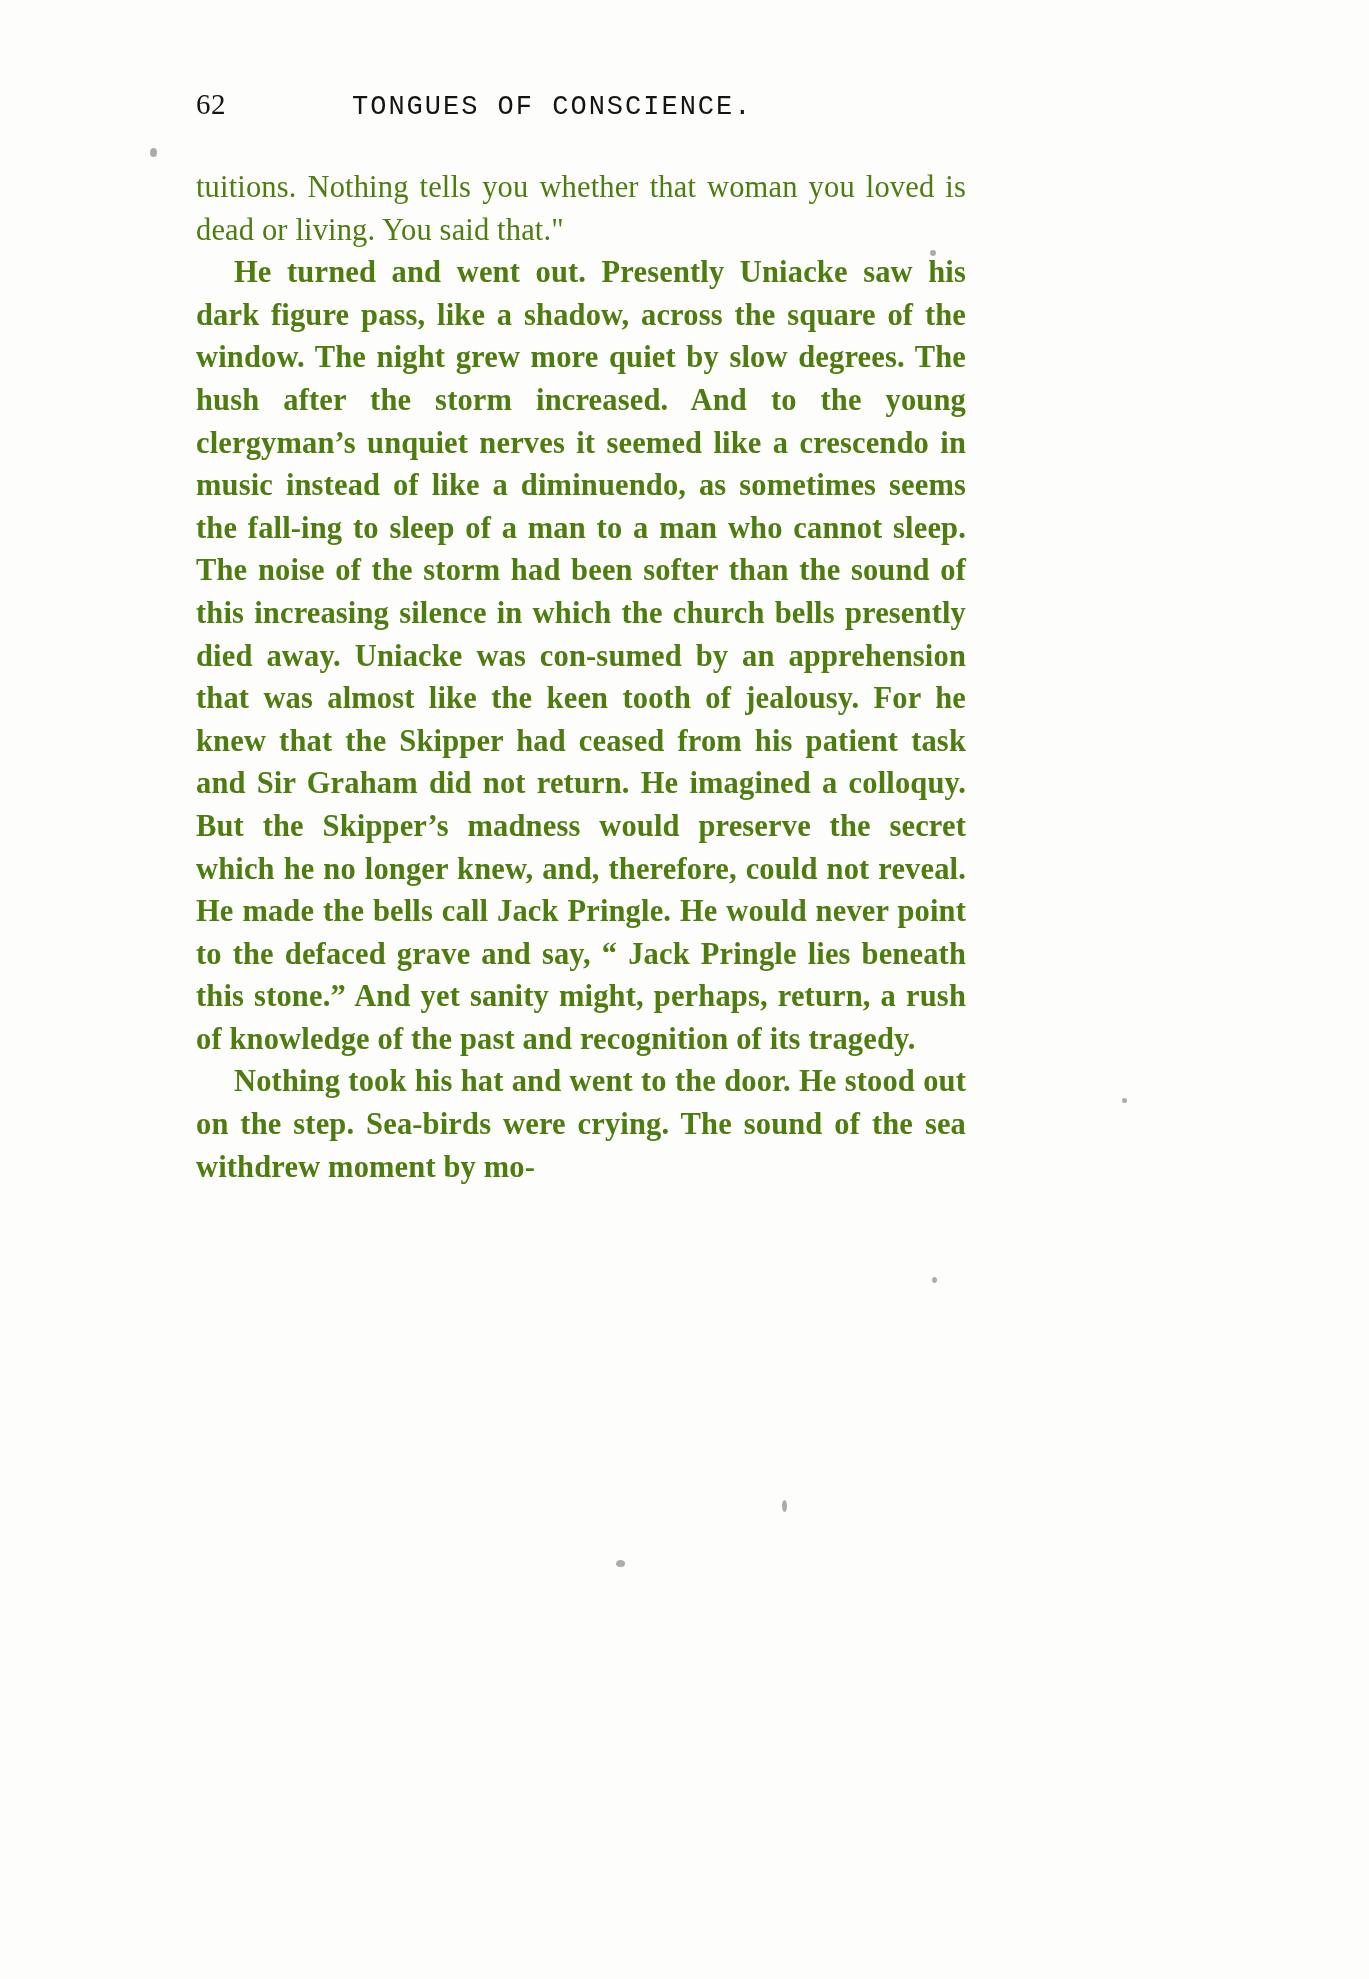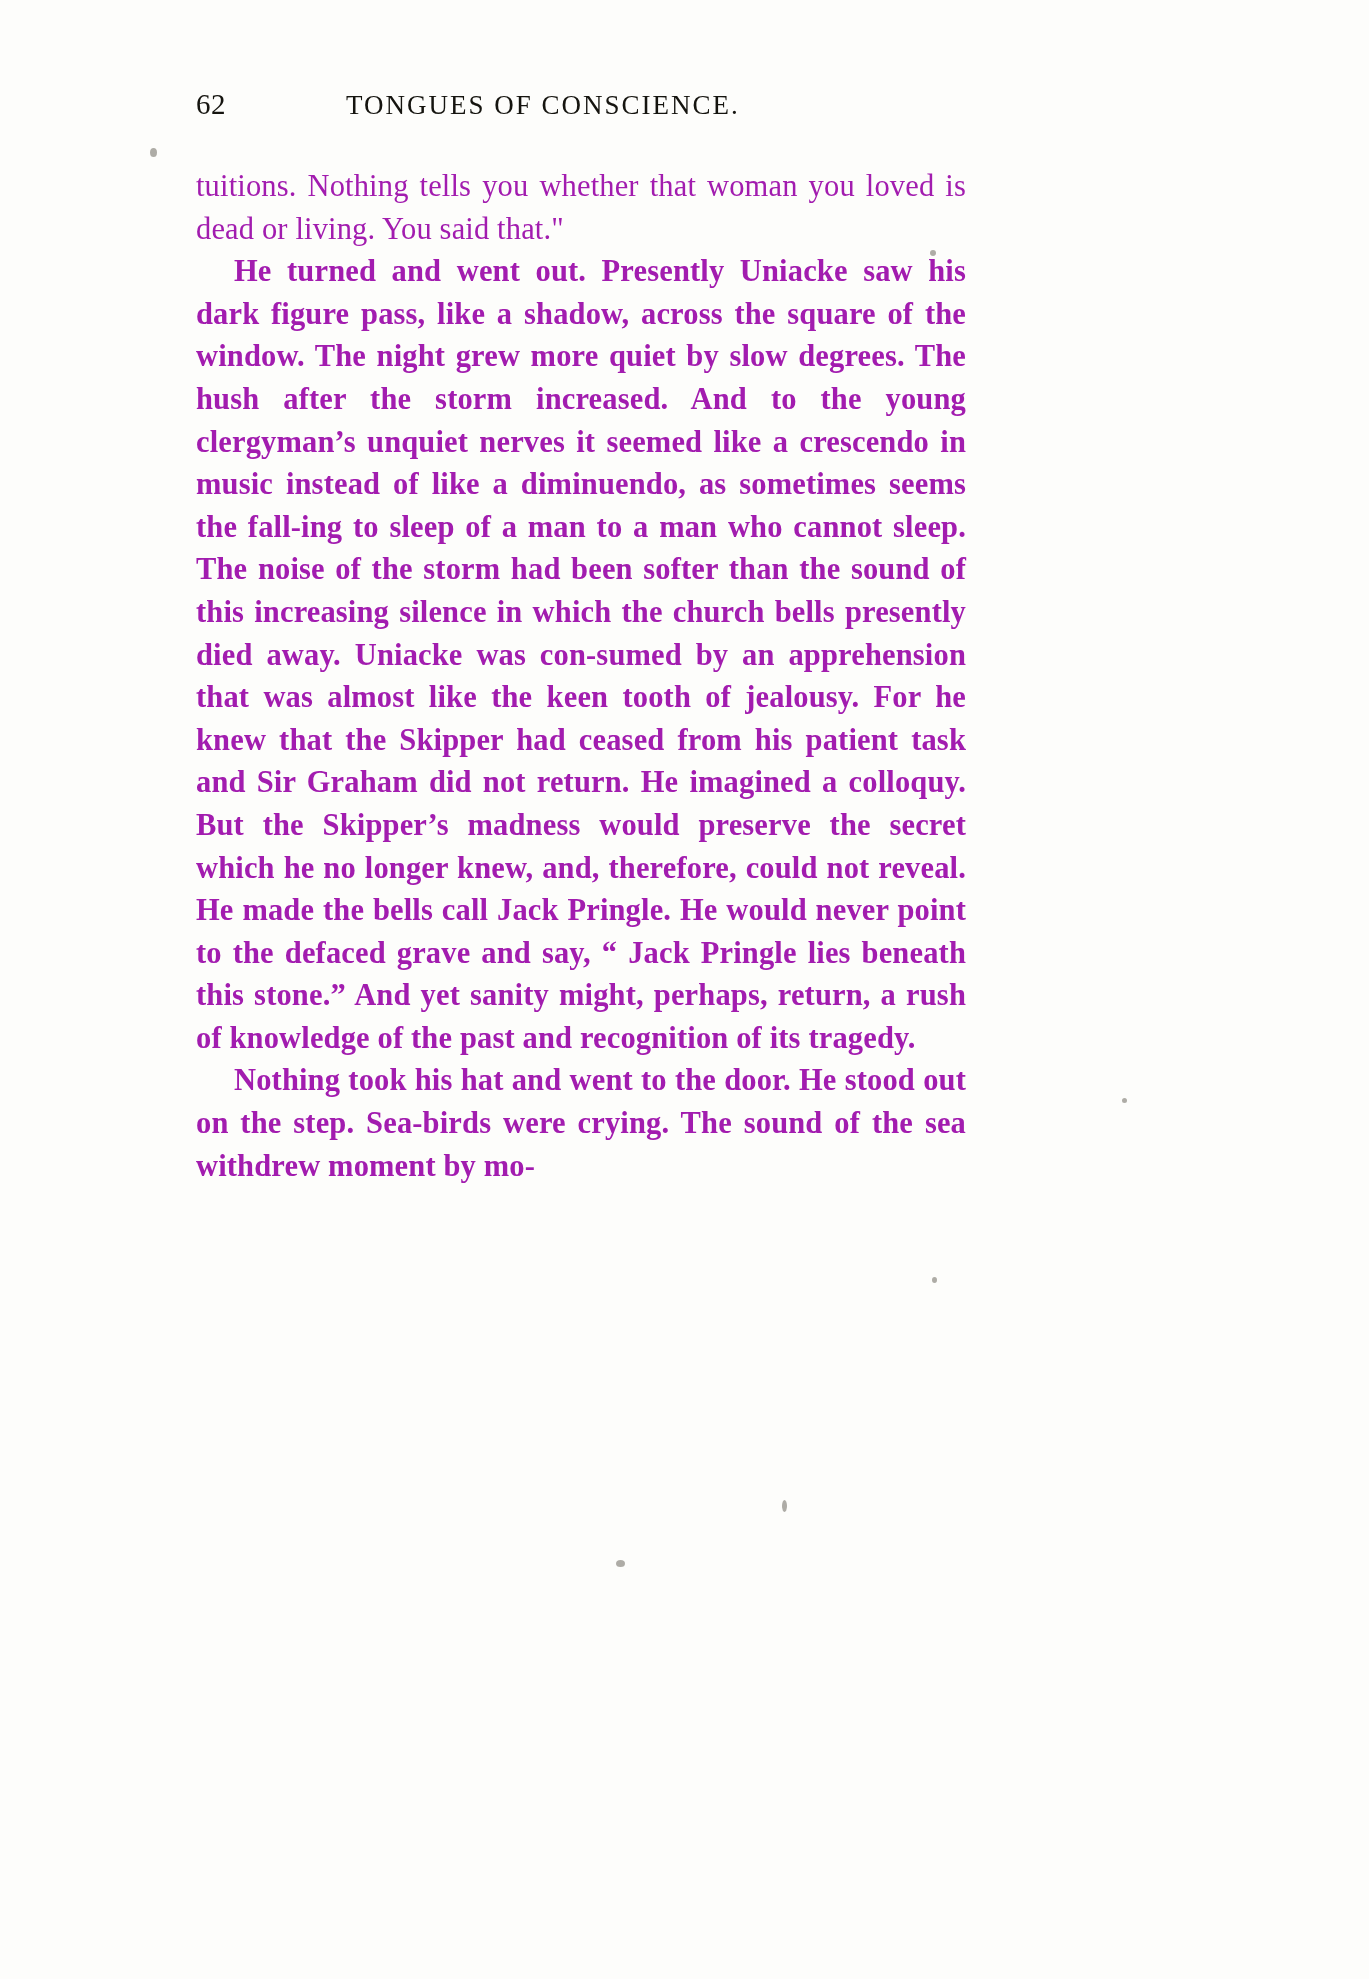--- a/index.html
+++ b/index.html
@@ -23,39 +23,41 @@
   .page-inner {
     position: absolute;
     left: 196px;
     top: 88px;
     width: 770px;
   }
   .running-head {
     display: flex;
     align-items: baseline;
     margin-bottom: 44px;
+    gap: 6px;
   }
   .folio {
     font-size: 29px;
     letter-spacing: 0.5px;
     color: #15140f;
     width: 150px;
     flex: 0 0 150px;
   }
   .head-title {
     font-size: 27px;
     letter-spacing: 2.0px;
     color: #15140f;
     white-space: nowrap;
+    font-family: Liberation Mono, monospace;
   }
   .body-text {
     font-size: 30.5px;
     line-height: 42.6px;
     text-align: justify;
-    color: #a21caf;
+    color: #4d7c0f;
     letter-spacing: 0.15px;
   }
   .body-text p {
     margin: 0;
     text-indent: 0;
   }
   .body-text p.indent {
     text-indent: 38px;
     font-weight: bold;
   }

